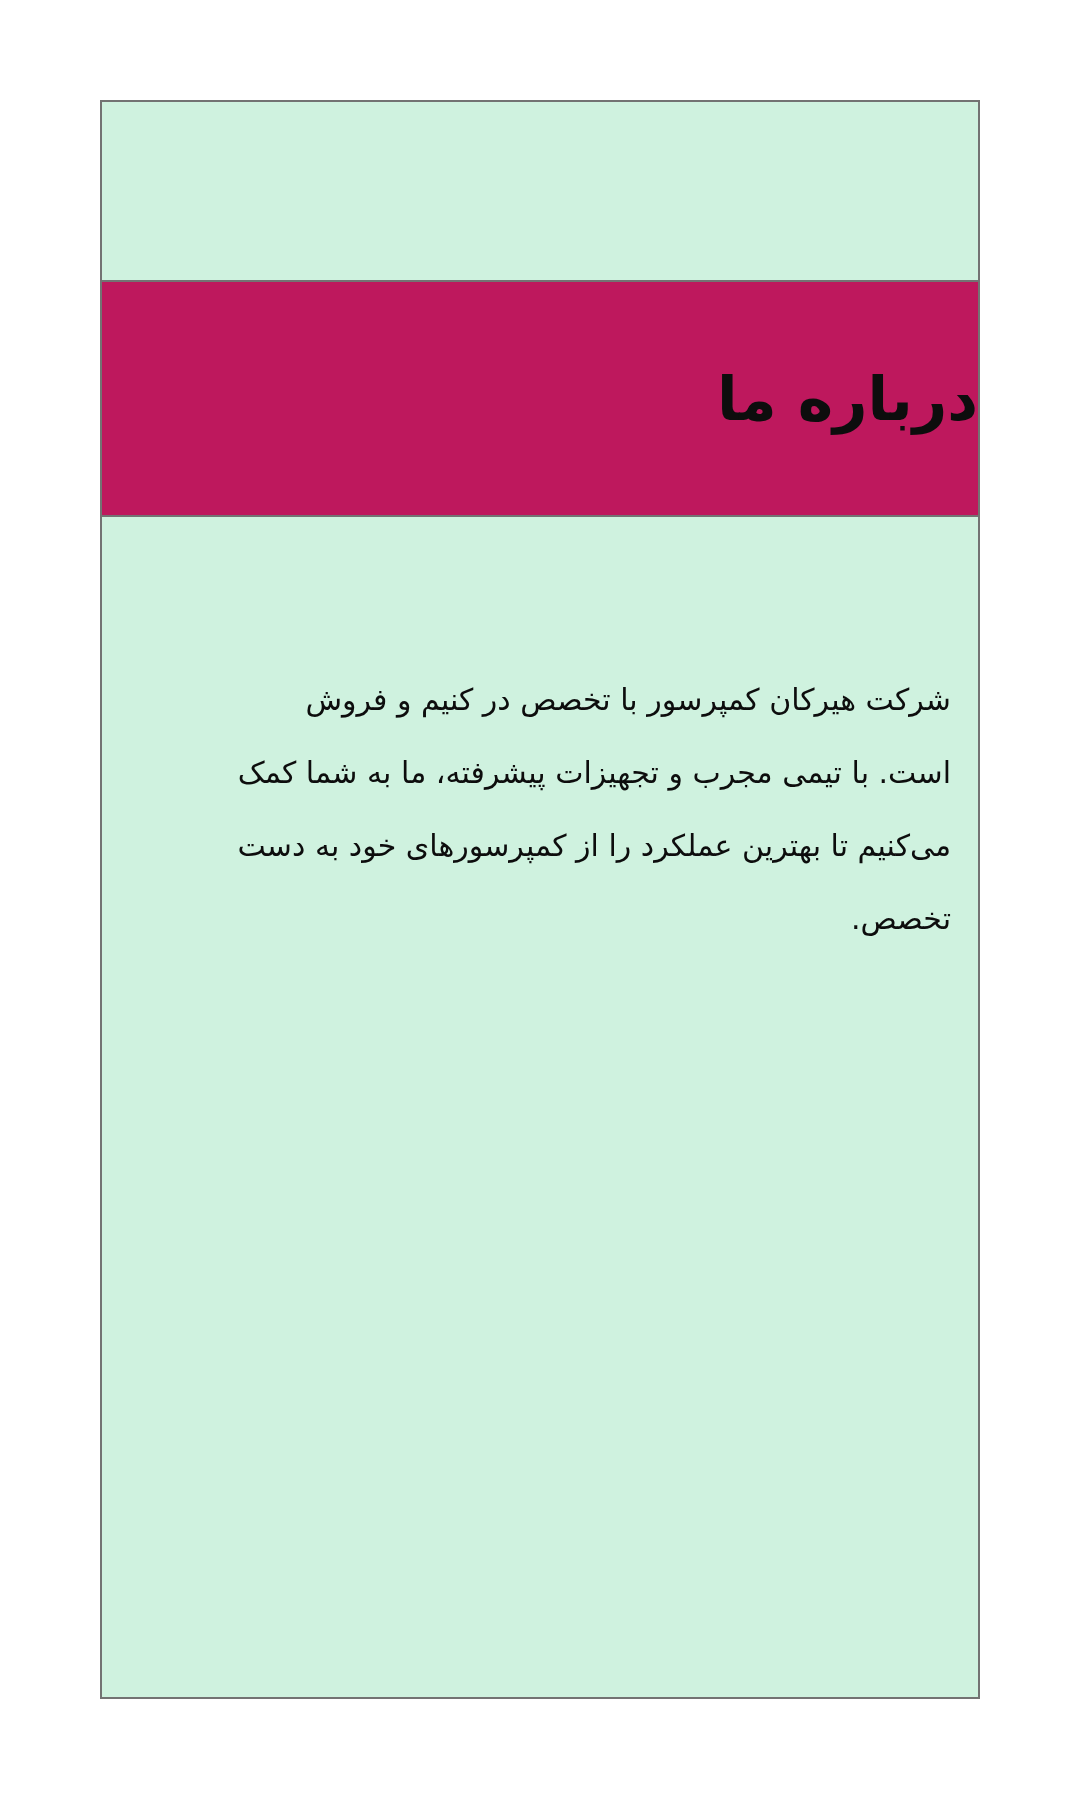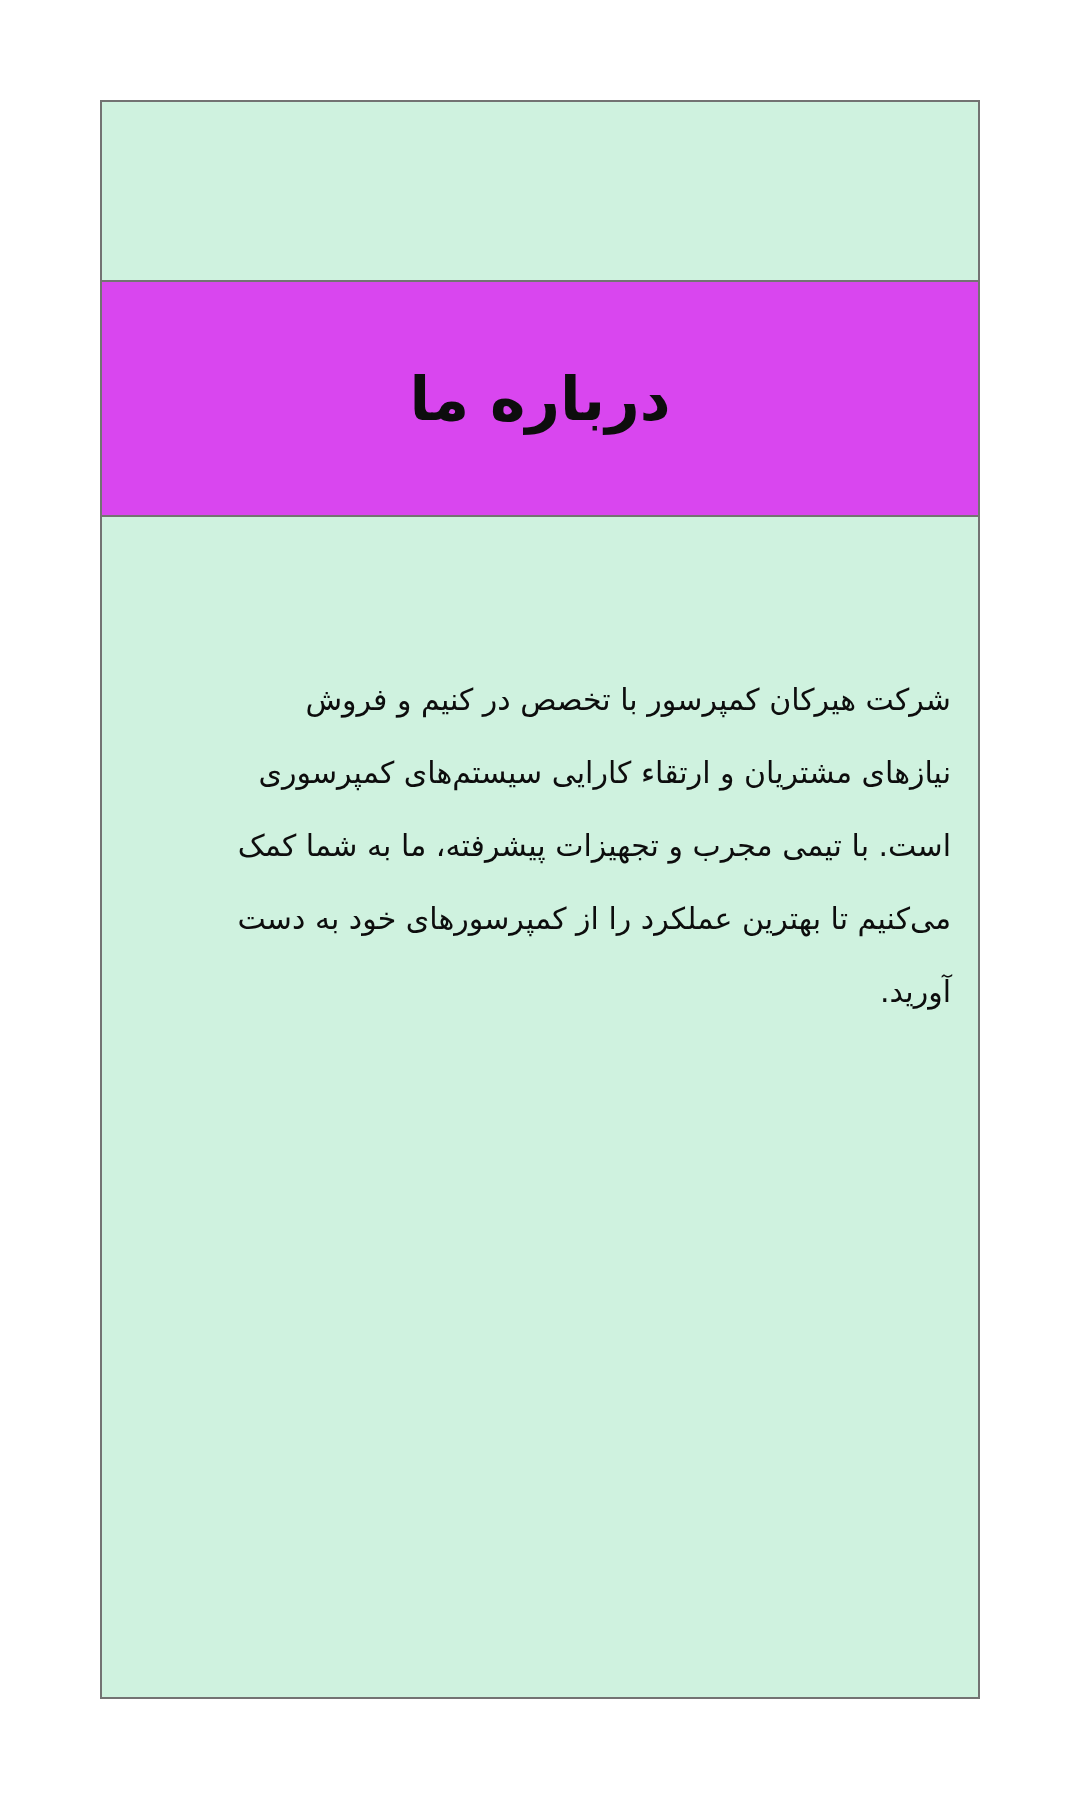--- a/index.html
+++ b/index.html
@@ -24,27 +24,26 @@
   .band{
     width:100%;
   }
   .band-header{
     height:182px;
     background:var(--band-background);
     border:2px solid var(--border);
   }
   .band-title{
     height:235px;
-    background:#d946ef;
+    background:#be185d;
     border-left:2px solid var(--border);
     border-right:2px solid var(--border);
     border-bottom:2px solid var(--border);
     display:flex;
     align-items:center;
-    justify-content:center;
   }
   .page-title{
     font-size:60px;
     font-weight:bold;
     color:var(--text);
     letter-spacing:0;
   }
   .band-content{
     height:1182px;
     background:var(--band-background);
@@ -73,20 +72,19 @@
 
   <div class="band band-header"></div>
 
   <div class="band band-title">
     <h1 class="page-title">درباره ما</h1>
   </div>
 
   <div class="band band-content">
     <div class="about-text" dir="rtl">
       <span class="about-line">شرکت هیرکان کمپرسور با تخصص در کنیم و فروش</span>
-      <span class="about-line">نیازهای مشتریان و ارتقاء کارایی سیستم‌های کمپرسوری</span>
       <span class="about-line">است. با تیمی مجرب و تجهیزات پیشرفته، ما به شما کمک</span>
       <span class="about-line">می‌کنیم تا بهترین عملکرد را از کمپرسورهای خود به دست</span>
-      <span class="about-line">آورید.</span>
+      <span class="about-line">تخصص.</span>
     </div>
   </div>
 
 </div>
 
 </body></html>

